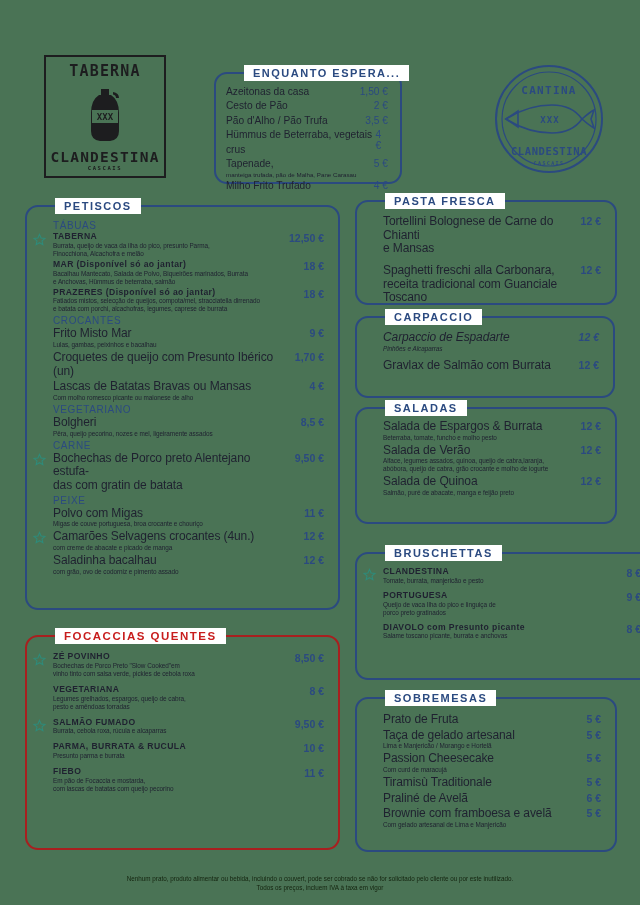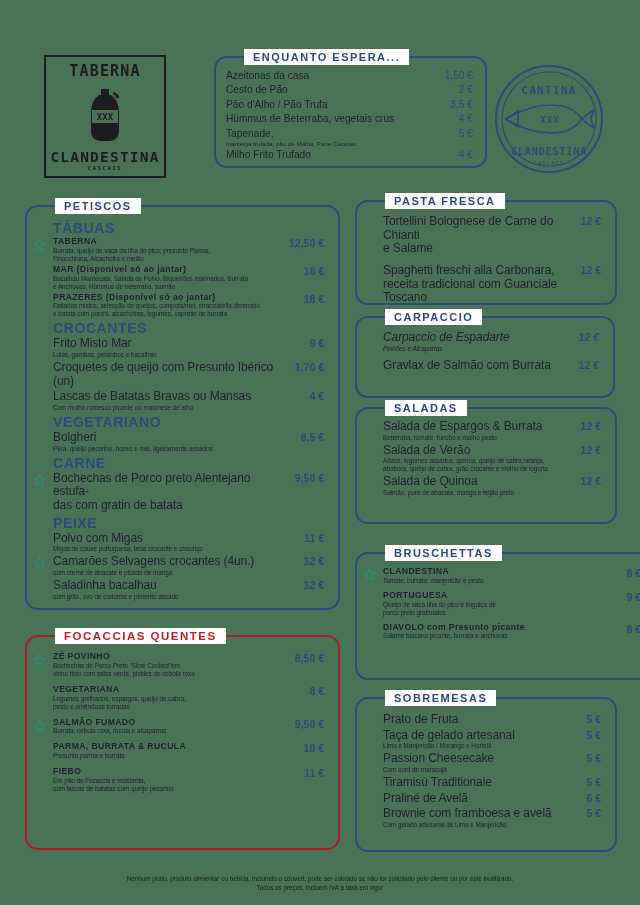--- a/index.html
+++ b/index.html
@@ -48,21 +48,21 @@
     background: #ffffff; color: #2b4a80;
     font-size: 11px; font-weight: bold;
     letter-spacing: 1.5px; padding: 2px 9px 2px 9px;
     white-space: nowrap;
   }
   .panel-title.red { color: #c81d1d; }
   .panel-body { padding: 13px 14px 8px 14px; }
 
   
   .cat {
-    color: #2b4a80; font-size: 14px; font-weight: bold;
+    color: #2b4a80; font-size: 10px; font-weight: normal;
     letter-spacing: 0.6px; margin: 1px 0 1px 12px;
   }
   .cat:first-child { margin-top: 0; }
 
   .row { display: flex; align-items: flex-start; position: relative; }
   .row .names { flex: 1 1 auto; min-width: 0; }
   .item-name {
     color: #1f2130; font-size: 12px; line-height: 1.14;
     letter-spacing: -0.1px;
   }
@@ -122,21 +122,21 @@
     <g>
       <path d="M14 57 q22 -14 46 -14 q20 0 30 14 q-10 14 -30 14 q-24 0 -46 -14 z" fill="none" stroke="#2b4a80" stroke-width="1.6"></path>
       <path d="M14 57 l12 -8 l0 16 z" fill="none" stroke="#2b4a80" stroke-width="1.6"></path>
       <path d="M90 57 q8 -7 12 -9 q-3 9 -3 9 q0 0 3 9 q-4 -2 -12 -9z" fill="none" stroke="#2b4a80" stroke-width="1.6"></path>
       <text x="58" y="61" font-family="DejaVu Sans Mono, monospace" font-size="9" font-weight="bold" fill="#2b4a80" text-anchor="middle" letter-spacing="1">XXX</text>
     </g>
     <text x="57" y="93" font-family="DejaVu Sans Mono, monospace" font-size="10.5" font-weight="bold" fill="#2b4a80" text-anchor="middle" letter-spacing="0.6">CLANDESTINA</text>
     <text x="57" y="103" font-family="DejaVu Sans Mono, monospace" font-size="5" font-weight="bold" fill="#2b4a80" text-anchor="middle" letter-spacing="1.4">CASCAIS</text>
   </svg>
 
-  <div class="panel" id="panel-espera" style="left:214px; top:56px; width:273px; height:112px;">
+  <div class="panel" id="panel-espera" style="left:214px; top:72px; width:188px; height:112px;">
     <div class="panel-title">ENQUANTO ESPERA...</div>
     <div class="panel-body" style="padding:11px 12px 6px 10px;" id="espera-body">
         <div>
           <div class="line">
             <span class="n">Azeitonas da casa</span>
             <span class="p">1,50 €</span>
           </div>
         </div>
         <div>
           <div class="line">
@@ -414,21 +414,21 @@
   </div>
 
   <div class="panel" style="left:355px; top:200px; width:262px; height:105px;">
     <div class="panel-title">PASTA FRESCA</div>
     <div class="panel-body" id="pasta-body">
         <div class="entry" style="margin-bottom: 8px;">
           <div class="row">
             <div class="names">
               <div class="item-name">
                 <div>Tortellini Bolognese de Carne do Chianti</div>
-                <div>e Salame</div>
+                <div>e Mansas</div>
               </div>
             </div>
             <div class="price">12 €</div>
           </div>
         </div>
         <div class="entry" style="margin-bottom: 8px;">
           <div class="row">
             <div class="names">
               <div class="item-name">
                 <div>Spaghetti freschi alla Carbonara,</div>

